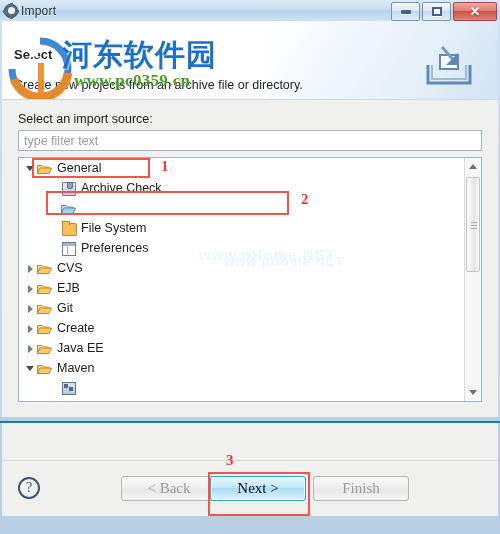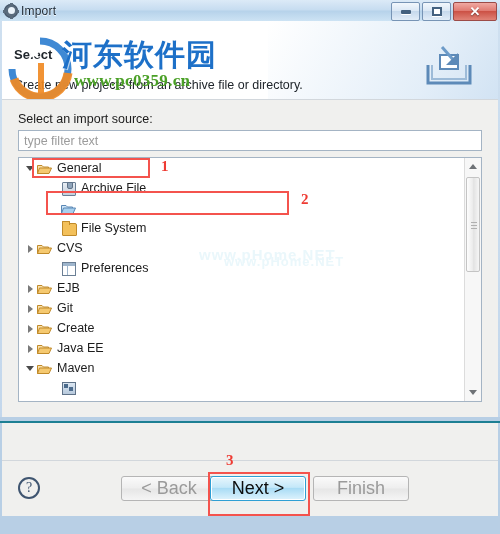--- a/index.html
+++ b/index.html
@@ -188,22 +188,22 @@
   .footer{
     position:absolute;left:2px;top:461px;width:496px;height:55px;background:#f0f0ee;
   }
   .help-icon{
     position:absolute;left:16px;top:16px;width:22px;height:22px;border:2px solid #3f5570;
     border-radius:50%;box-sizing:border-box;color:#3f5570;font-size:14px;line-height:18px;
     text-align:center;font-family:"Liberation Serif",serif;
   }
   .btn{
     position:absolute;top:15px;width:96px;height:25px;box-sizing:border-box;
-    border:1px solid #b5b5b5;border-radius:3px;font-size:18px;
-    font-family:Liberation Sans, sans-serif;
+    border:1px solid #b5b5b5;border-radius:3px;font-size:15px;
+    font-family:Liberation Serif, serif;
     background:linear-gradient(180deg,#fafafa 0%,#eeeeee 48%,#e6e6e6 52%,#f5f5f5 100%);
     color:#9a9a9a;
   }
   .btn.back{left:119px;}
   .btn.finish{left:311px;}
   .btn.next{
     left:208px;border:1px solid #2f9fd4;color:#0d0d0d;
     background:linear-gradient(180deg,#e8f6fd 0%,#c4e8f9 45%,#a9dcf5 50%,#dff3fd 100%);
     box-shadow:0 0 0 1px #ffffff inset;
   }
@@ -305,58 +305,58 @@
               </svg>
           </span>
           <span class="lbl">General</span>
         </div>
 
         <div class="row child">
           <span class="twisty none"></span>
           <span class="ico">
               <span class="arch-ico"></span>
             </span>
-          <span class="lbl">Archive File</span>
+          <span class="lbl">Archive Check</span>
         </div>
 
         <div class="row child">
           <span class="twisty none"></span>
           <span class="ico">
             <svg class="folder-open" viewBox="0 0 15 11">
                 <path d="M0.5 2.5 L5 2.5 L6.5 4 L11.5 4 L11.5 10.5 L0.5 10.5 Z" fill="#cfe6f7" stroke="#5a87b5"></path>
                 <path d="M2.5 5 L14.5 5 L12 10.5 L0.5 10.5 Z" fill="#a9d0ee" stroke="#5a87b5"></path>
               </svg>
           </span>
         </div>
 
         <div class="row child">
           <span class="twisty none"></span>
           <span class="ico">
               <span class="folder-closed"></span>
             </span>
           <span class="lbl">File System</span>
         </div>
 
-        <div class="row">
-          <span class="twisty collapsed"></span>
-          <span class="ico">
-            <svg class="folder-open" viewBox="0 0 15 11">
-                <path d="M0.5 2.5 L5 2.5 L6.5 4 L11.5 4 L11.5 10.5 L0.5 10.5 Z" fill="#fae0a8" stroke="#c08a2a"></path>
-                <path d="M2.5 5 L14.5 5 L12 10.5 L0.5 10.5 Z" fill="#f5c970" stroke="#c08a2a"></path>
-              </svg>
-          </span>
-          <span class="lbl">CVS</span>
-        </div>
-
         <div class="row child">
           <span class="twisty none"></span>
           <span class="ico">
               <span class="grid-ico"></span>
             </span>
           <span class="lbl">Preferences</span>
+        </div>
+
+        <div class="row">
+          <span class="twisty collapsed"></span>
+          <span class="ico">
+            <svg class="folder-open" viewBox="0 0 15 11">
+                <path d="M0.5 2.5 L5 2.5 L6.5 4 L11.5 4 L11.5 10.5 L0.5 10.5 Z" fill="#fae0a8" stroke="#c08a2a"></path>
+                <path d="M2.5 5 L14.5 5 L12 10.5 L0.5 10.5 Z" fill="#f5c970" stroke="#c08a2a"></path>
+              </svg>
+          </span>
+          <span class="lbl">CVS</span>
         </div>
 
         <div class="row">
           <span class="twisty collapsed"></span>
           <span class="ico">
             <svg class="folder-open" viewBox="0 0 15 11">
                 <path d="M0.5 2.5 L5 2.5 L6.5 4 L11.5 4 L11.5 10.5 L0.5 10.5 Z" fill="#fae0a8" stroke="#c08a2a"></path>
                 <path d="M2.5 5 L14.5 5 L12 10.5 L0.5 10.5 Z" fill="#f5c970" stroke="#c08a2a"></path>
               </svg>
           </span>

